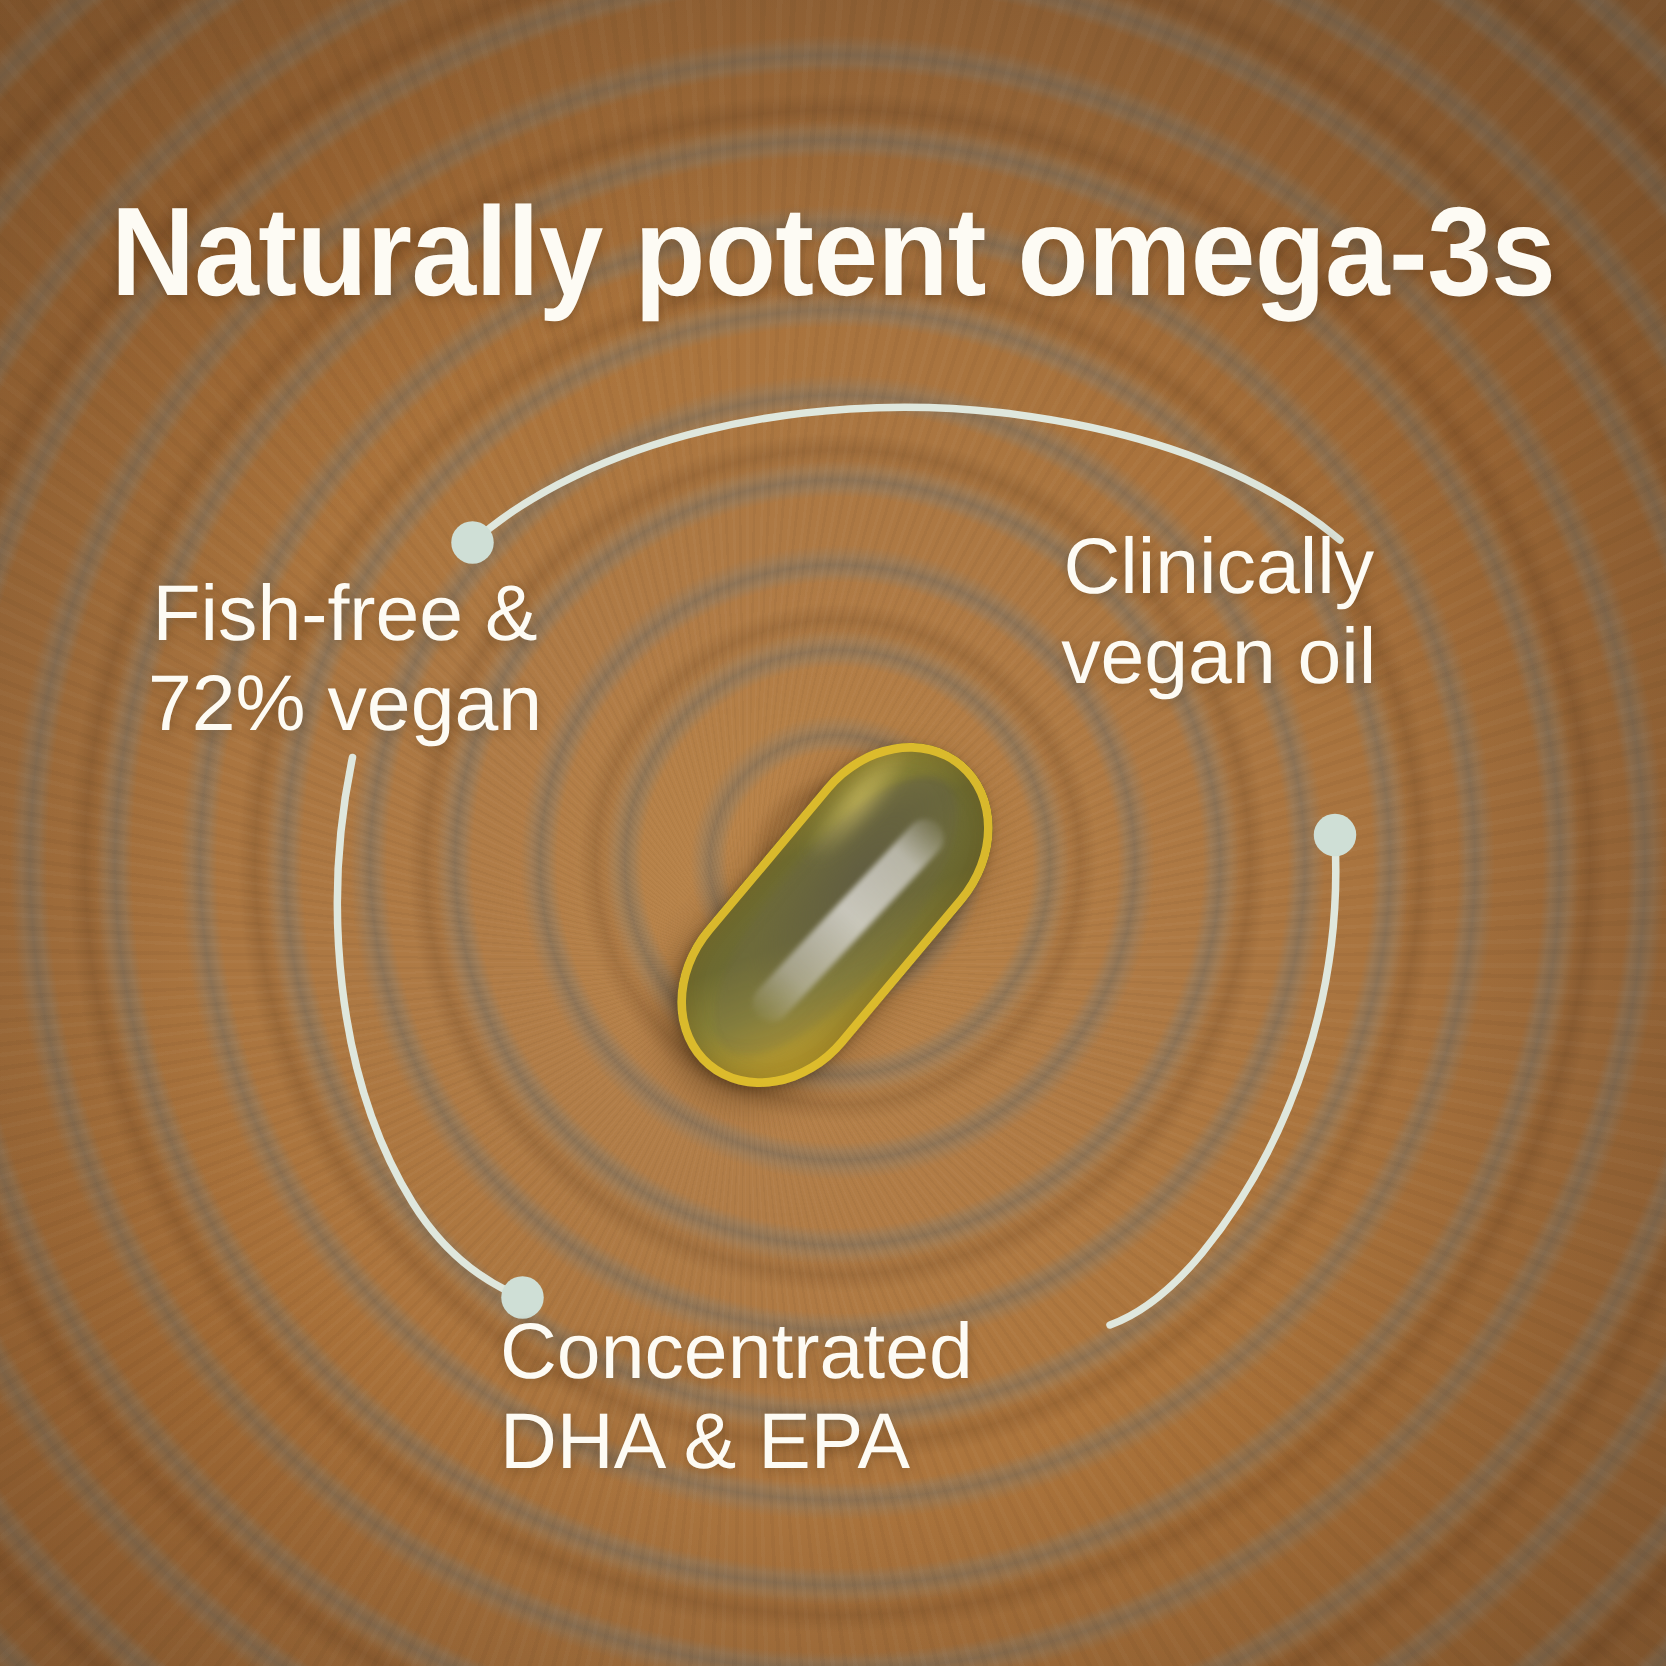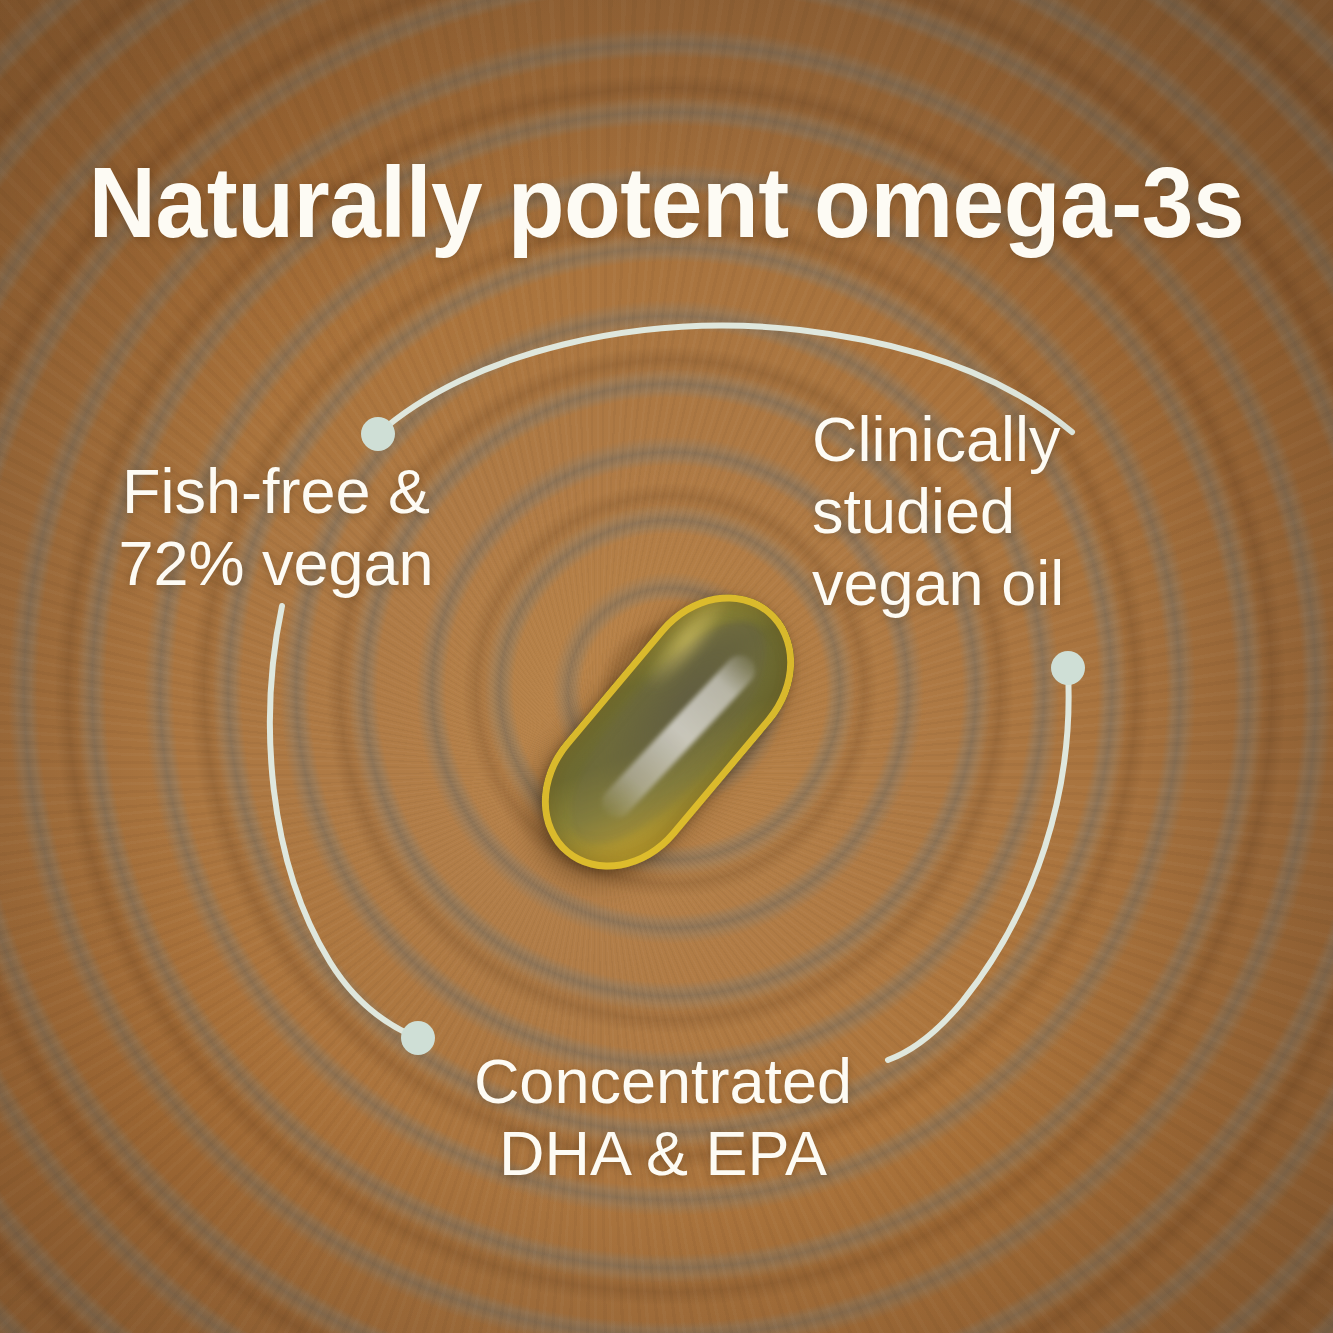--- a/index.html
+++ b/index.html
@@ -218,22 +218,22 @@
     position: absolute;
     color: #fdfbf4;
     font-weight: 400;
     font-size: 63px;
     line-height: 1.14;
     text-shadow: 0 2px 9px rgba(60,36,12,0.32);
   }
   .callout span { display: block; white-space: nowrap; }
 
   #callout-fish  { left: 16px;   top: 456px;  width: 520px; text-align: center; }
-  #callout-algal { left: 812px; top: 404px;  width: 326px; }
-  #callout-dha   { left: 400px; top: 1046px; width: 526px; text-align: center; }
+  #callout-algal { left: 812px; top: 418px;  width: 326px; text-align: center; }
+  #callout-dha   { left: 400px; top: 1046px; width: 526px; }
 </style>
 </head>
 <body>
 
 <div id="stage">
 
   <div class="wood-base"></div>
   <div class="rings"></div>
   <div class="rings2"></div>
   <div class="fibres"></div>
@@ -264,21 +264,20 @@
 
   <div class="headline">Naturally potent omega-3s</div>
 
   <div class="callout" id="callout-fish">
     <span>Fish-free &amp;</span>
     <span>72% vegan</span>
   </div>
 
   <div class="callout" id="callout-algal">
     <span>Clinically</span>
-    <span>studied</span>
     <span>vegan oil</span>
   </div>
 
   <div class="callout" id="callout-dha">
     <span>Concentrated</span>
     <span>DHA &amp; EPA</span>
   </div>
 
 </div>
 

